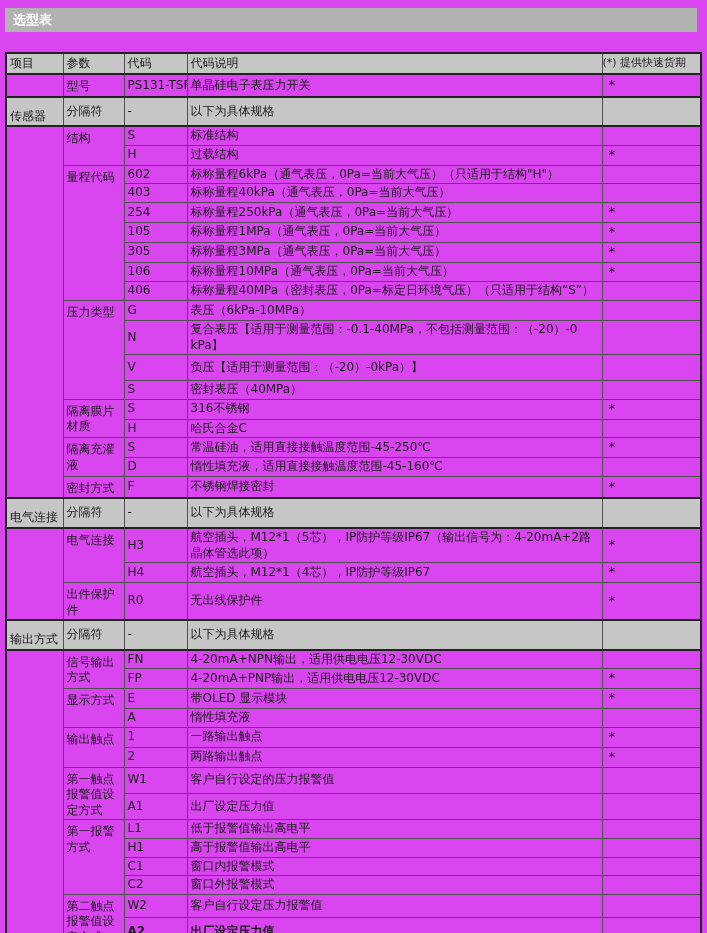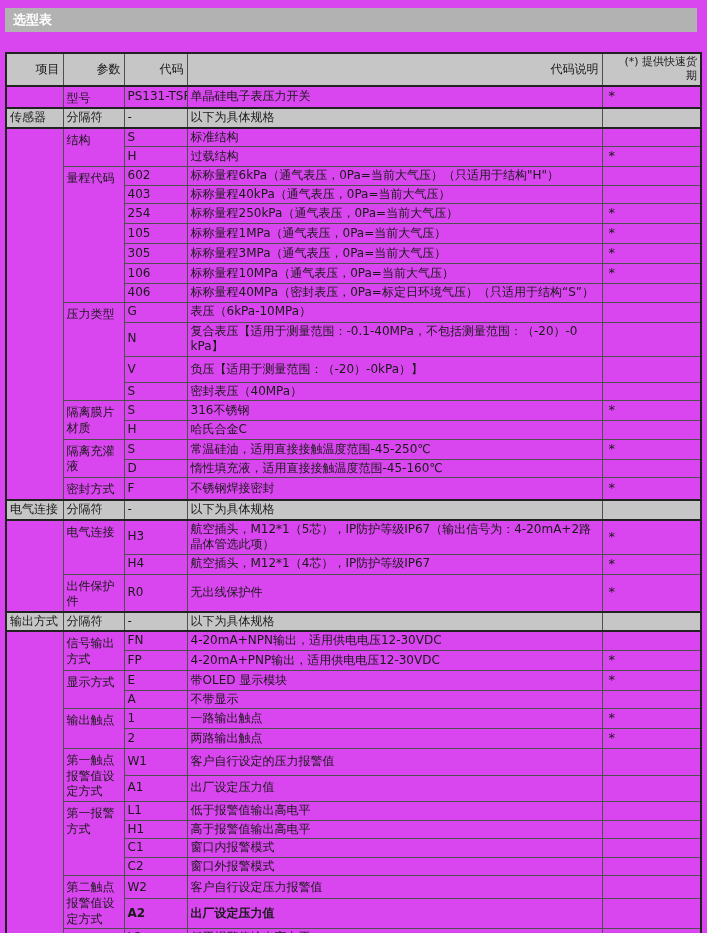--- a/index.html
+++ b/index.html
@@ -21,31 +21,31 @@
   }
   table.sel-table{
     position:absolute;left:5px;top:52px;width:697px;
     border-collapse:collapse;table-layout:fixed;
     font-size:12px;line-height:1.3;color:var(--text);
     border:2px solid var(--border-strong);
   }
   th,td{border:1px solid var(--border);padding:1px 3px;overflow:hidden;}
   thead tr{height:21px;background:var(--header-bg);}
   th{font-weight:normal;text-align:left;}
-  th.fast-h{font-size:11px;padding-left:12px;margin-left:32px;}
+  th.fast-h{font-size:11px;padding-left:0;margin-left:32px;}
   tbody tr{height:18px;}
   tbody tr.sep{background:var(--sep-bg);}
   tbody tr.sep td{border-top:2px solid var(--border-strong);border-bottom:2px solid var(--border-strong);}
-  thead tr th{border-bottom:2px solid var(--border-strong);text-align:right;}
+  thead tr th{border-bottom:2px solid var(--border-strong);}
   tr.h20{height:20px;}
   tr.h24{height:24px;font-weight:bold;}
   tr.h26{height:26px;}
   tr.h30{height:30px;}
   td.item{vertical-align:top;padding-top:2px;}
-  tr.sep td.item{vertical-align:middle;padding-top:1px;}
+  tr.sep td.item{vertical-align:middle;padding-top:11px;}
   td.param{vertical-align:top;padding-top:4px;}
   tr.sep td.param{vertical-align:middle;padding-top:1px;margin-top:36px;}
   td.code{vertical-align:middle;white-space:nowrap;}
   td.desc{vertical-align:middle;}
   td.fast{vertical-align:middle;padding-left:6px;font-size:13px;}
   .watermark{
     position:absolute;left:511px;top:881px;z-index:5;
     font-family:"DejaVu Sans Mono","Liberation Mono",monospace;
     font-size:20px;letter-spacing:1px;color:var(--watermark);
     white-space:nowrap;
@@ -231,21 +231,21 @@
           <td class="fast">*</td>
         </tr>
         <tr>
           <td class="param" rowspan="2">显示方式</td>
           <td class="code">E</td>
           <td class="desc">带OLED 显示模块</td>
           <td class="fast">*</td>
         </tr>
         <tr>
           <td class="code">A</td>
-          <td class="desc">不带显示</td>
+          <td class="desc">惰性填充液</td>
           <td class="fast"></td>
         </tr>
         <tr>
           <td class="param" rowspan="2">输出触点</td>
           <td class="code">1</td>
           <td class="desc">一路输出触点</td>
           <td class="fast">*</td>
         </tr>
         <tr>
           <td class="code">2</td>

